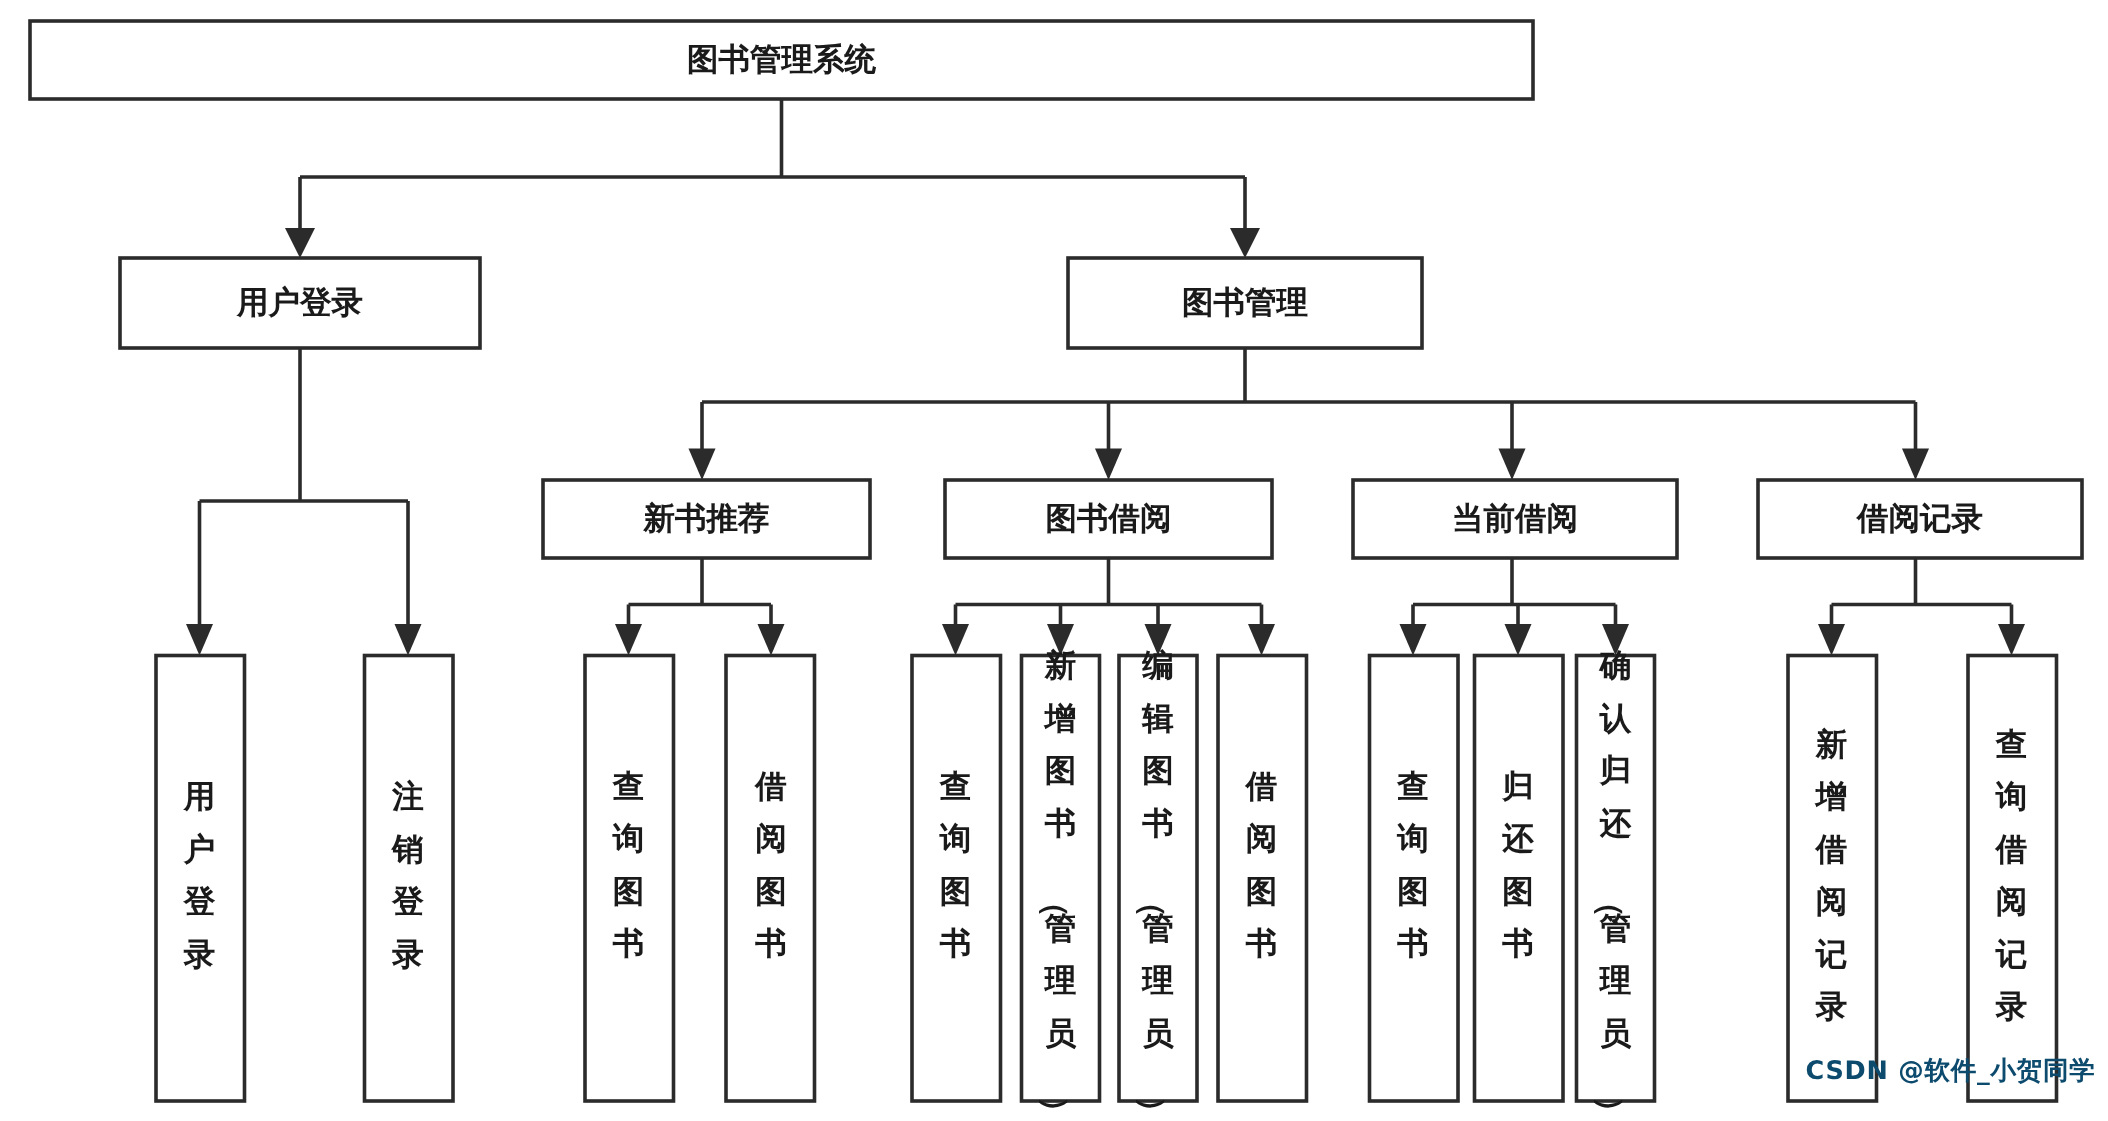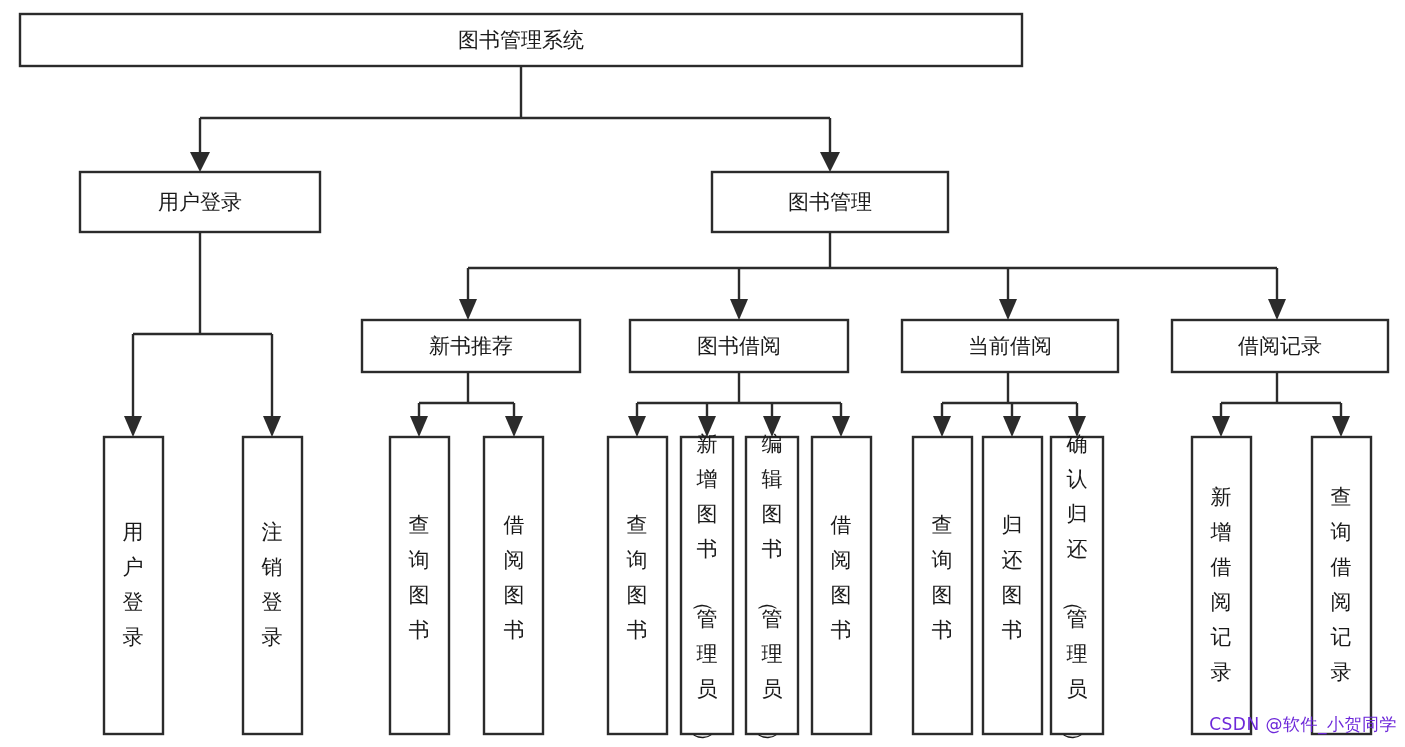--- a/index.html
+++ b/index.html
@@ -11,20 +11,21 @@
     width: 1405px;
     height: 747px;
     font-family: "DejaVu Sans", sans-serif;
     overflow: hidden;
   }
   #diagram-root {
     position: relative;
     width: 1405px;
     height: 747px;
     background: #ffffff;
+    font-weight: bold;
   }
   svg#flow {
     position: absolute;
     left: 0;
     top: 0;
     width: 1405px;
     height: 747px;
     display: block;
   }
   .node-rect {
@@ -51,24 +52,24 @@
   }
   .node-label-v {
     font-family: "DejaVu Sans", sans-serif;
     font-size: 21px;
     fill: #1a1a1a;
     text-anchor: middle;
   }
   .watermark {
     position: absolute;
     right: 8px;
-    bottom: 11px;
+    bottom: 22px;
     font-family: "DejaVu Sans", sans-serif;
     font-size: 17px;
-    color: #6d28d9;
+    color: #0c4a6e;
     white-space: nowrap;
     letter-spacing: 0.5px;
     margin-left: 48px;
   }
 </style>
 </head>
 <body>
 
 <div id="diagram-root">
 

